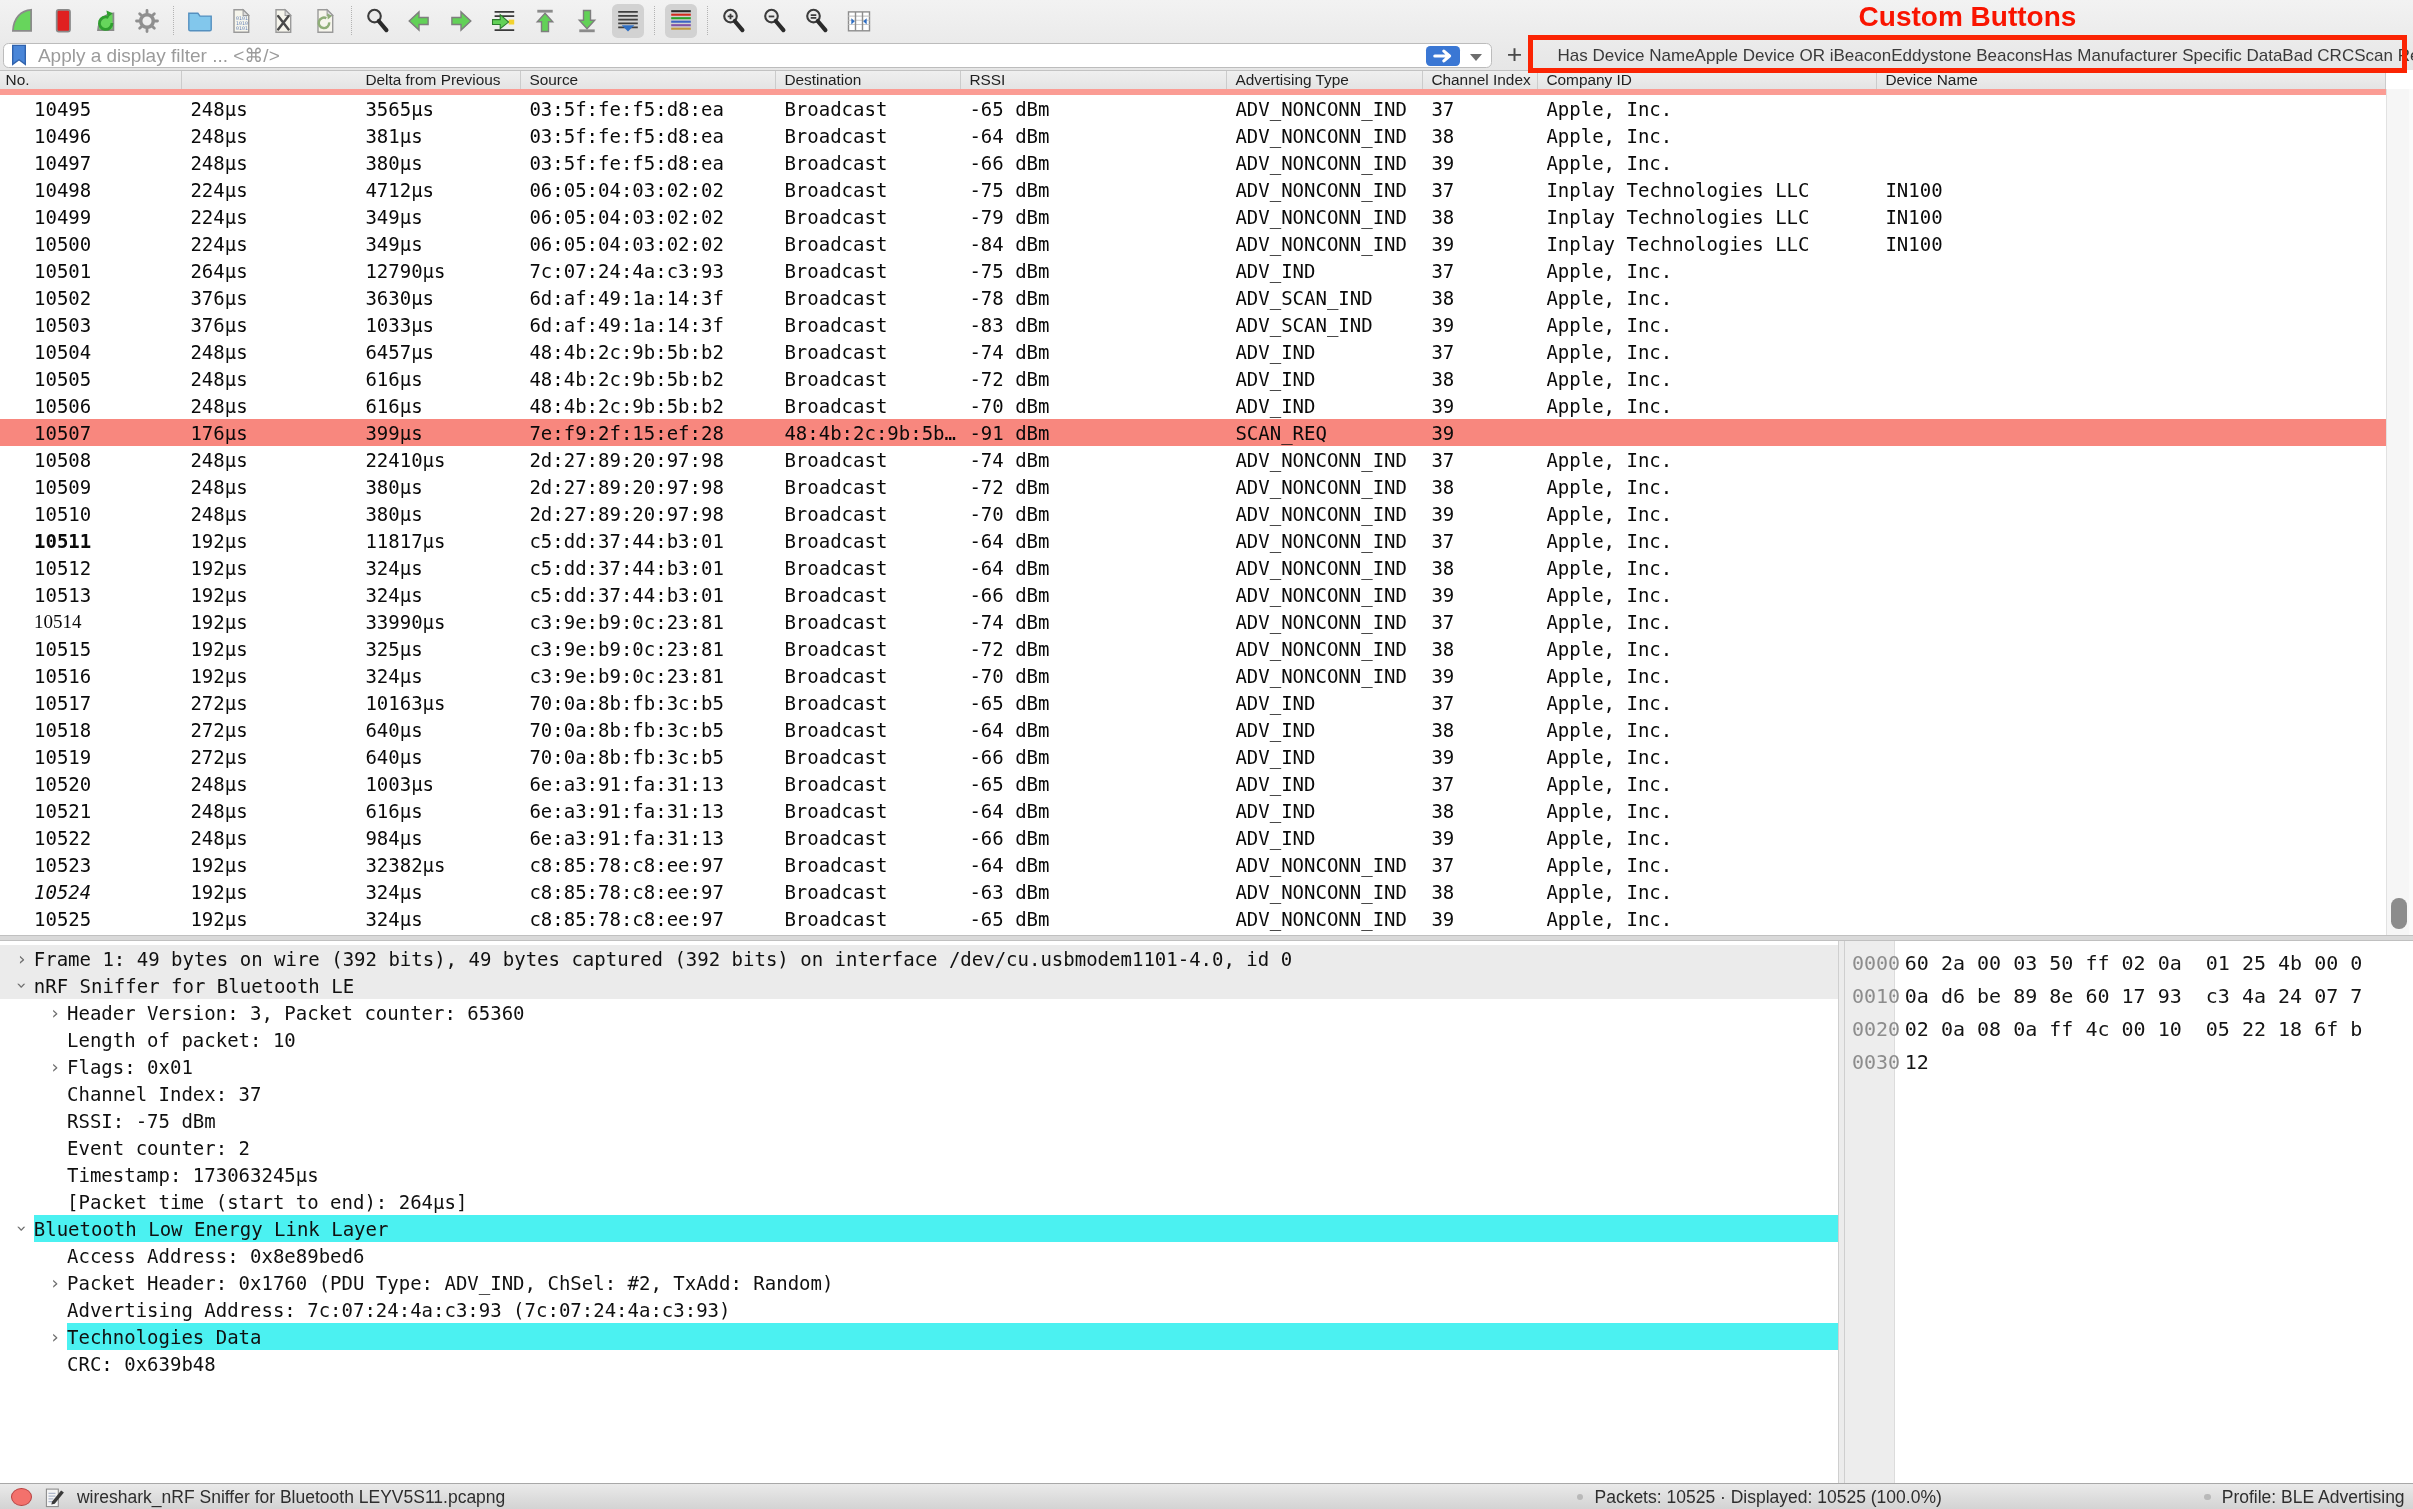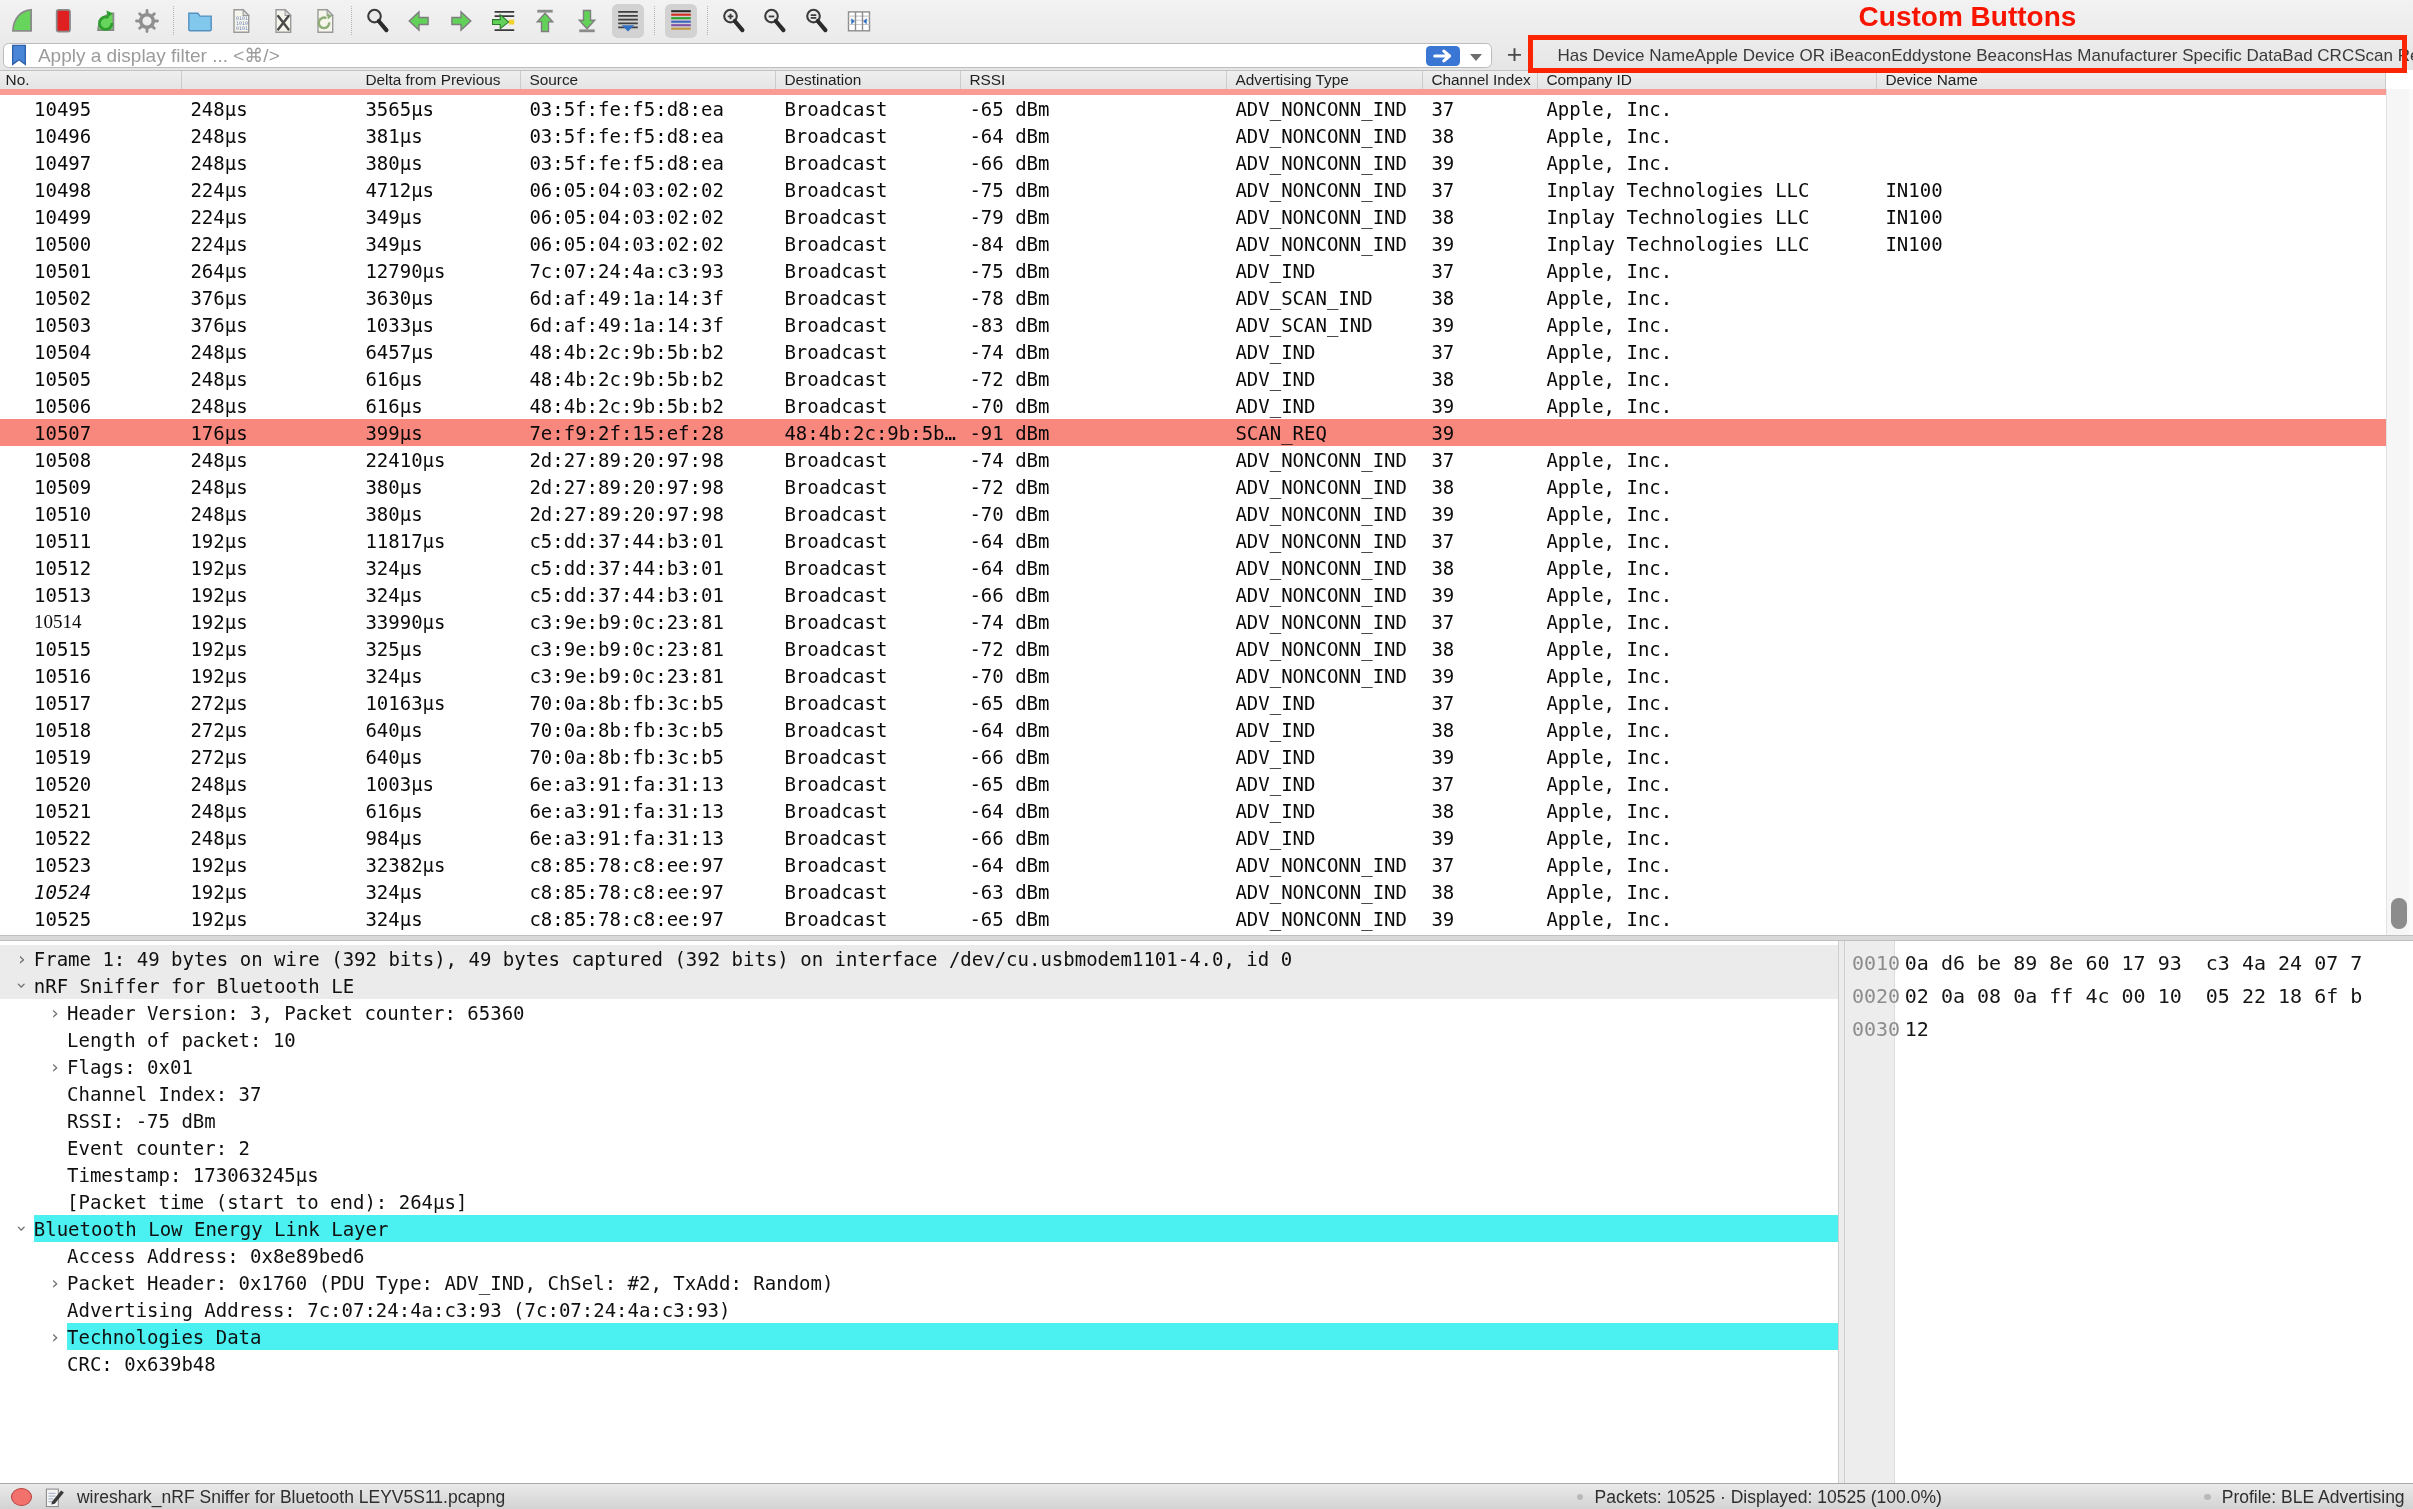--- a/index.html
+++ b/index.html
@@ -513,21 +513,21 @@
       <div class="cell c2" style="width: 164px;">380µs</div>
       <div class="cell c3" style="width: 255px;">2d:27:89:20:97:98</div>
       <div class="cell c4" style="width: 185px;">Broadcast</div>
       <div class="cell c5" style="width: 266px;">-70 dBm</div>
       <div class="cell c6" style="width: 196px;">ADV_NONCONN_IND</div>
       <div class="cell c7" style="width: 115px;">39</div>
       <div class="cell c8" style="width: 339px;">Apple, Inc.</div>
       <div class="cell c9" style="width: 509px;"></div>
     </div>
     <div class="prow">
-      <div class="cell c0" style="width: 182px;">10511</div>
+      <div class="cell c0" style="width: 182px; font-weight: bold;">10511</div>
       <div class="cell c1" style="width: 175px;">192µs</div>
       <div class="cell c2" style="width: 164px;">11817µs</div>
       <div class="cell c3" style="width: 255px;">c5:dd:37:44:b3:01</div>
       <div class="cell c4" style="width: 185px;">Broadcast</div>
       <div class="cell c5" style="width: 266px;">-64 dBm</div>
       <div class="cell c6" style="width: 196px;">ADV_NONCONN_IND</div>
       <div class="cell c7" style="width: 115px;">37</div>
       <div class="cell c8" style="width: 339px;">Apple, Inc.</div>
       <div class="cell c9" style="width: 509px;"></div>
     </div>
@@ -769,20 +769,21 @@
       <span class="dtext hl-cyan">Technologies Data</span>
     </div>
     <div class="drow">
       <span class="exp" style="margin-left: 43px;"></span>
       <span class="dtext">CRC: 0x639b48</span>
     </div>
   </div>
 <div class="splitter-v"></div>
 <div class="hex-pane">
   <div class="hex-gutter"></div>
+<div class="hexrow"><span class="off">0000</span><span class="bytes">60 2a 00 03 50 ff 02 0a  01 25 4b 00 0</span></div>
     <div class="hexrow"><span class="off">0010</span><span class="bytes">0a d6 be 89 8e 60 17 93  c3 4a 24 07 7</span></div>
     <div class="hexrow"><span class="off">0020</span><span class="bytes">02 0a 08 0a ff 4c 00 10  05 22 18 6f b</span></div>
     <div class="hexrow"><span class="off">0030</span><span class="bytes">12</span></div>
   </div>
 
 <div class="statusbar">
   <div class="sb-left">
     <span class="expert-dot"></span>
     <span class="comment-icon">
       <svg viewBox="0 0 28 30">

